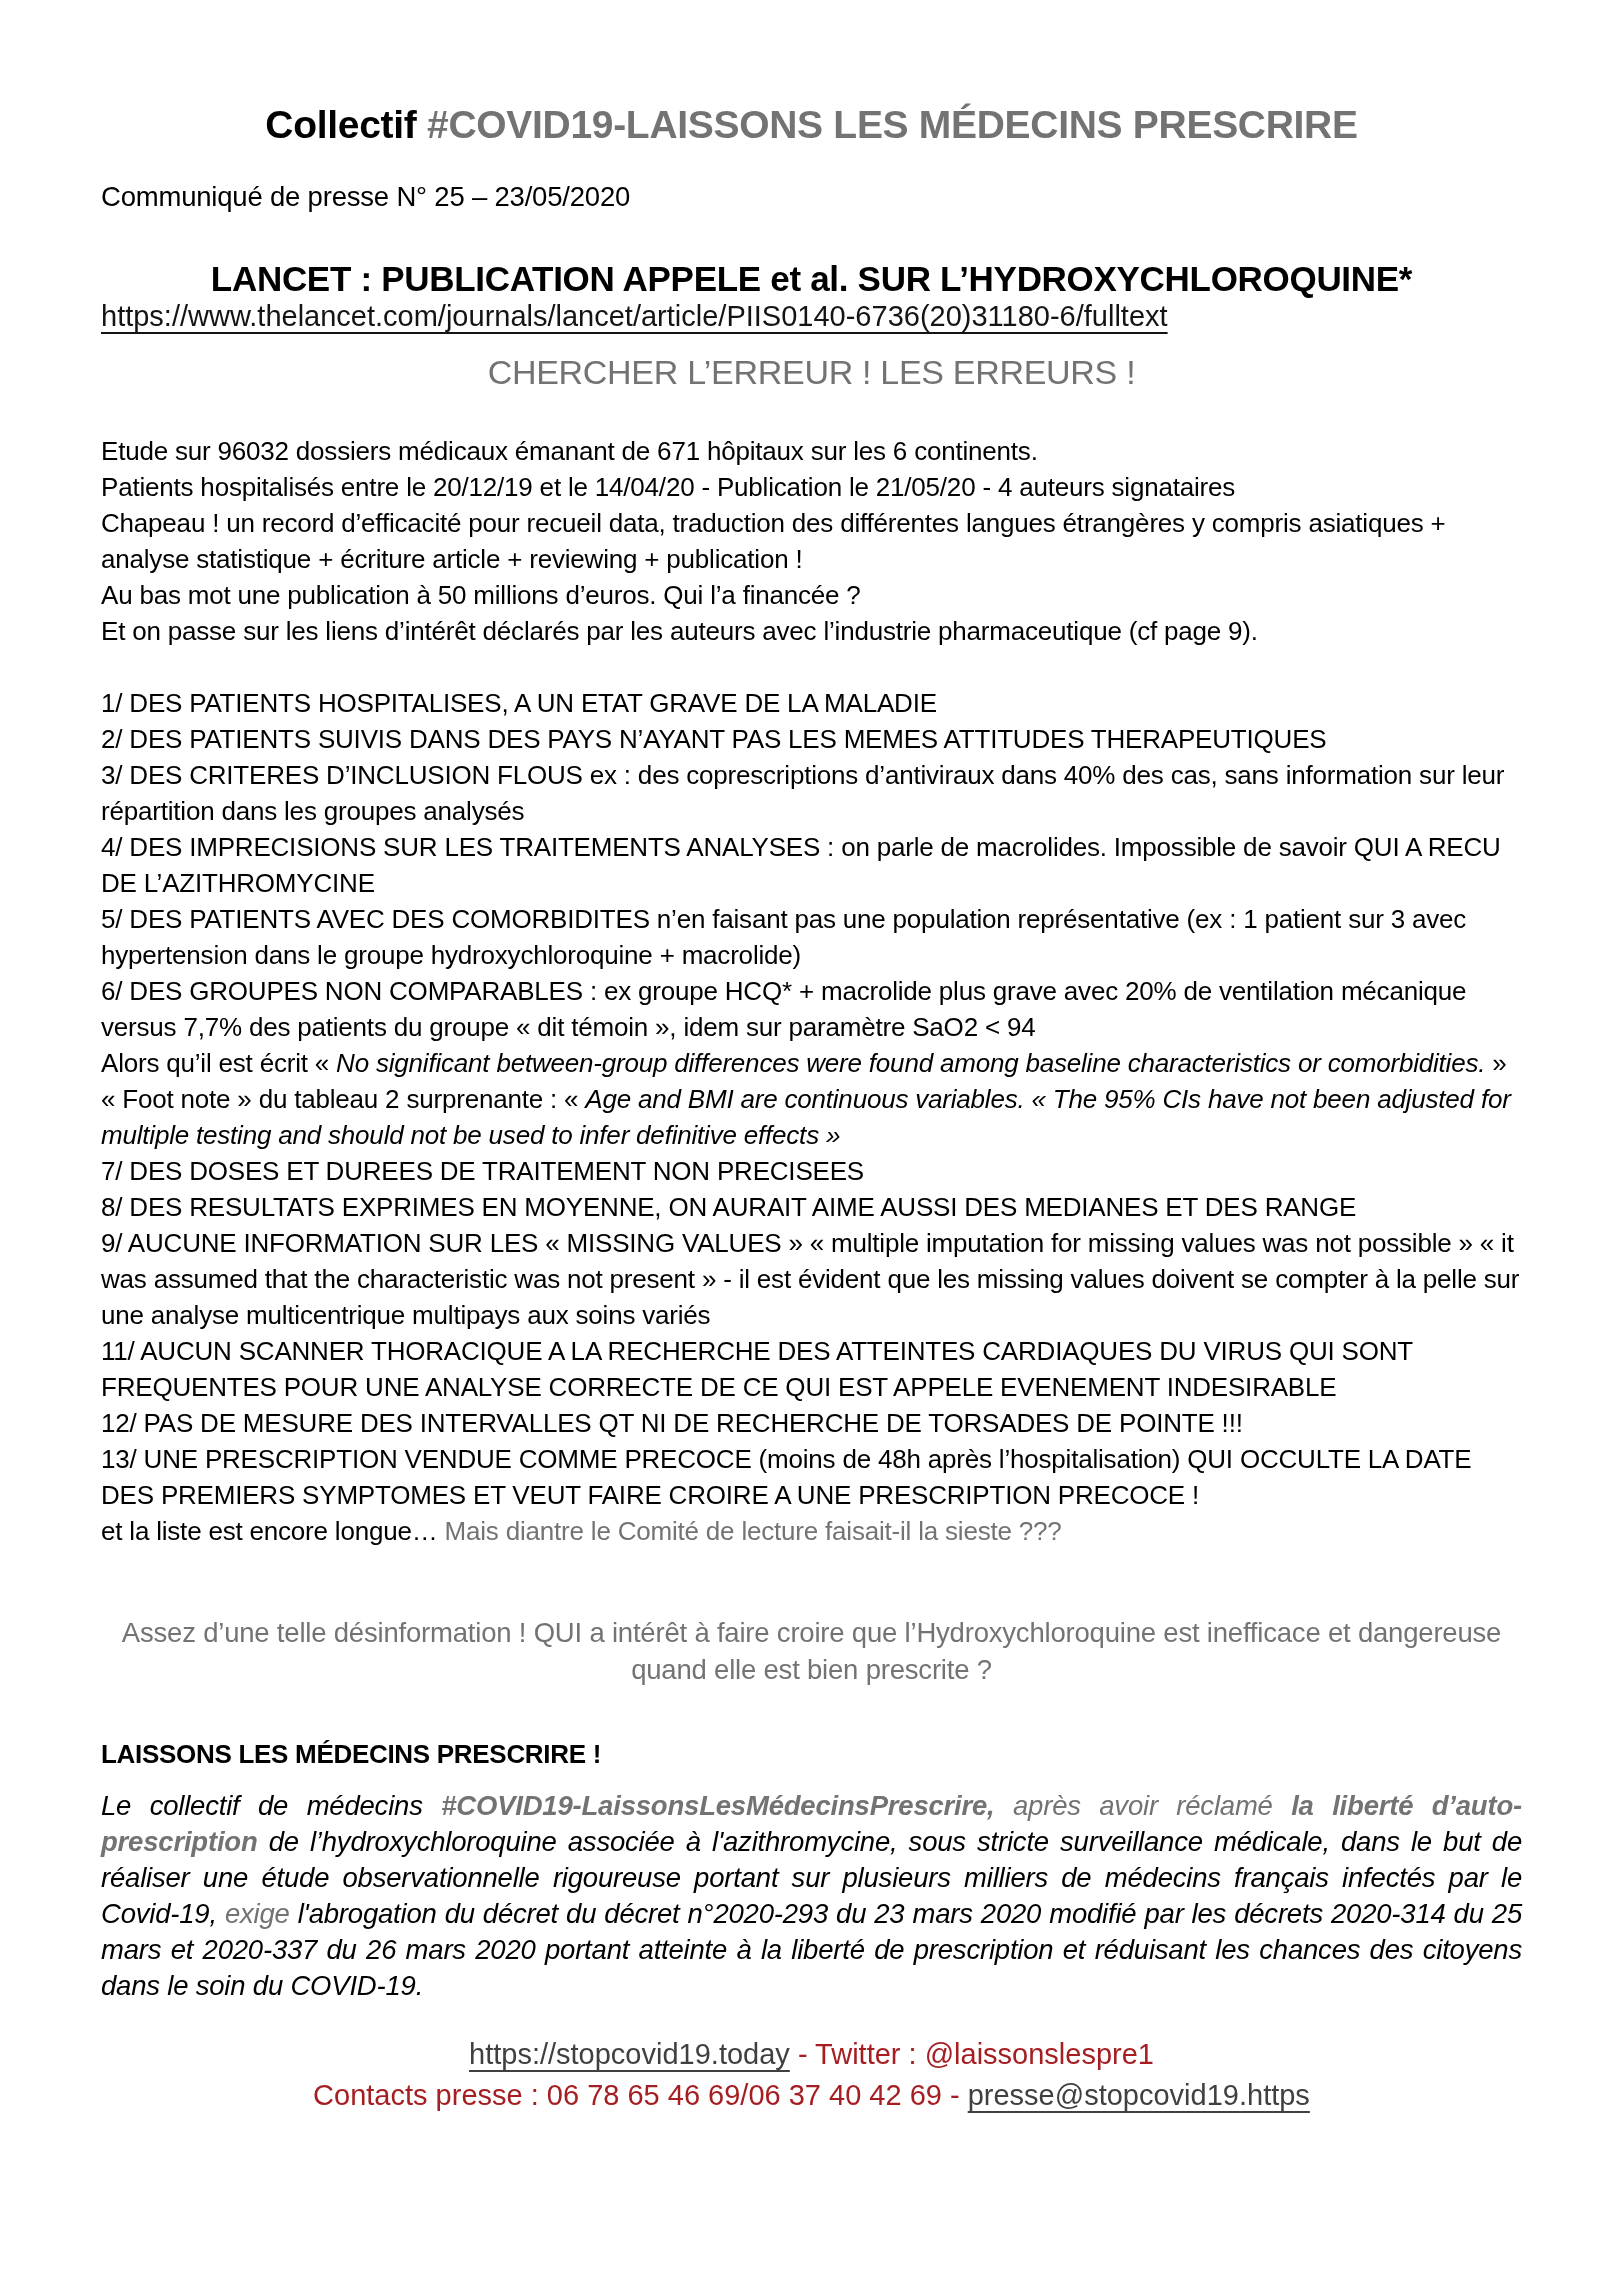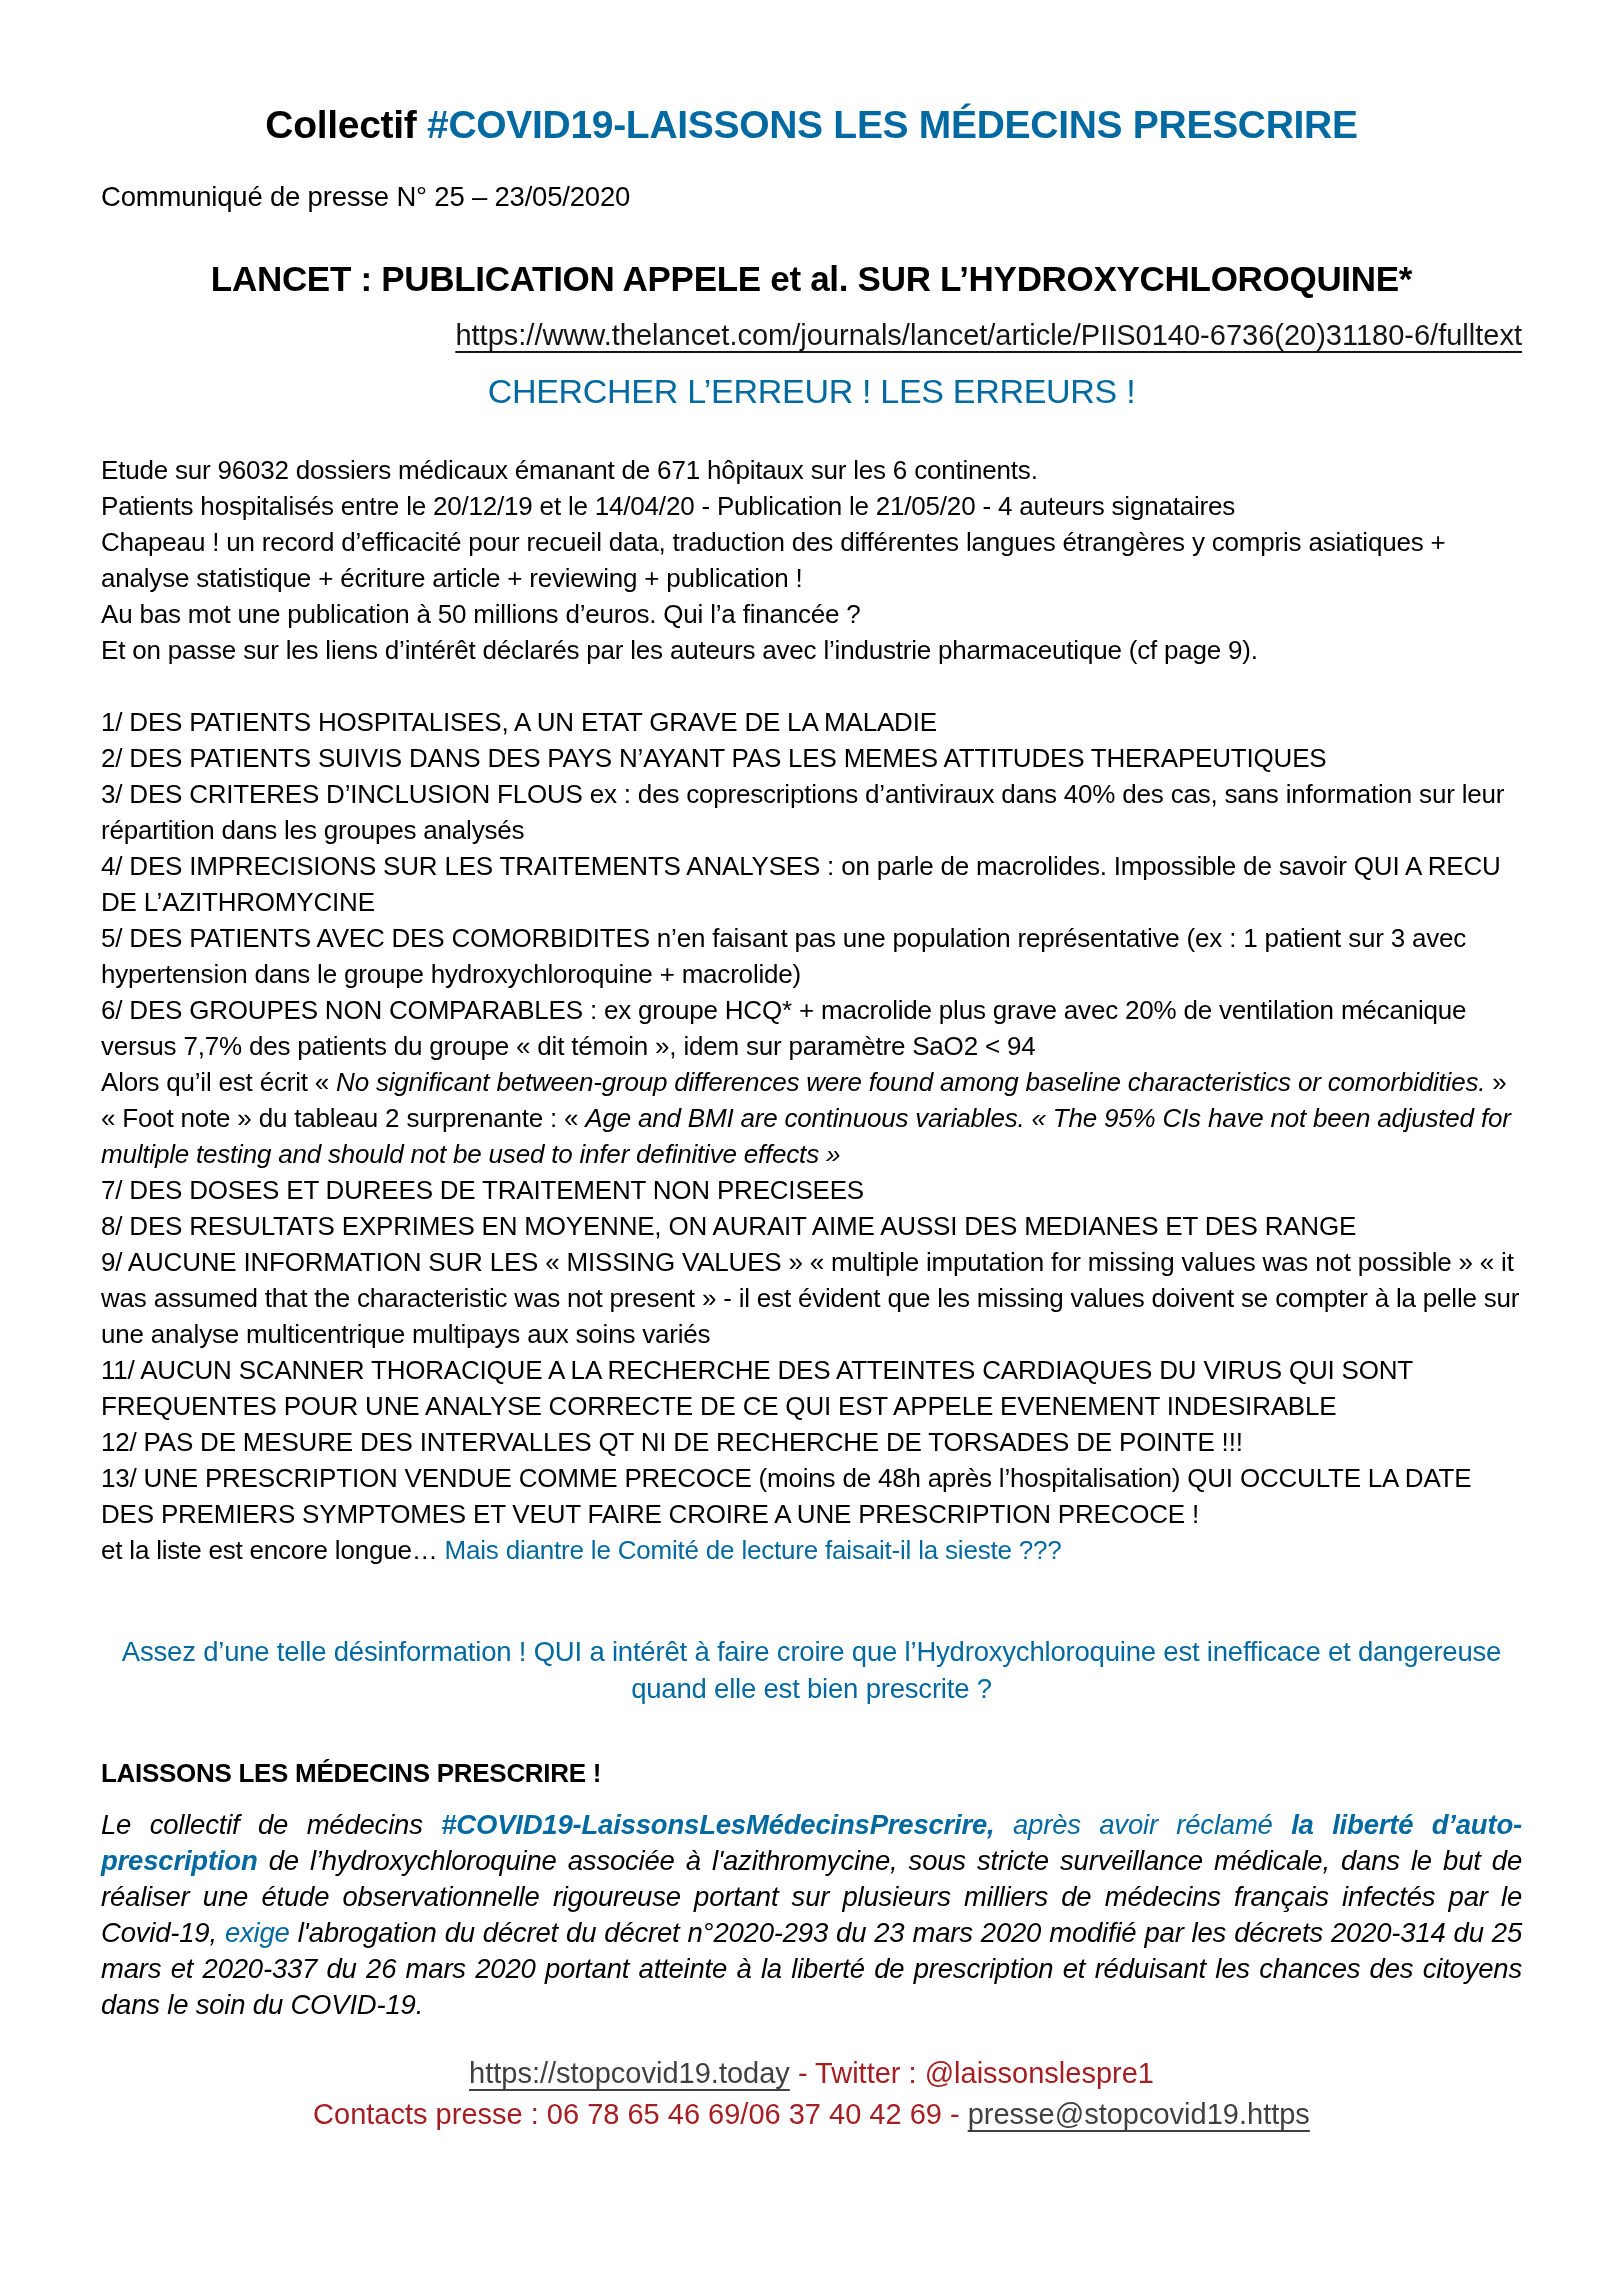--- a/index.html
+++ b/index.html
@@ -17,36 +17,36 @@
   }
   
   .title{
     margin:0;
     text-align:center;
     font-size:39px;
     line-height:1.05;
     font-weight:700;
     letter-spacing:-0.3px;
   }
-  .red{color:#0369a1;}
+  .red{color:#737373;}
   .press-line{
     margin:35px 0 0 0;
     font-size:27.5px;
     letter-spacing:-0.2px;
   }
   .lancet-heading{
     margin:46px 0 0 0;
     text-align:center;
     font-size:35px;
     font-weight:700;
     letter-spacing:-0.3px;
   }
   .link-line{
-    margin:20px 0 0 0;
-    text-align:right;
+    margin:1px 0 0 0;
+    text-align:left;
     font-size:29px;
   }
   .lancet-link{
     color:#141414;
     text-decoration:underline;
     text-decoration-thickness:2px;
     text-underline-offset:5.9px;
     cursor:pointer;
   }
   .errors-heading{

